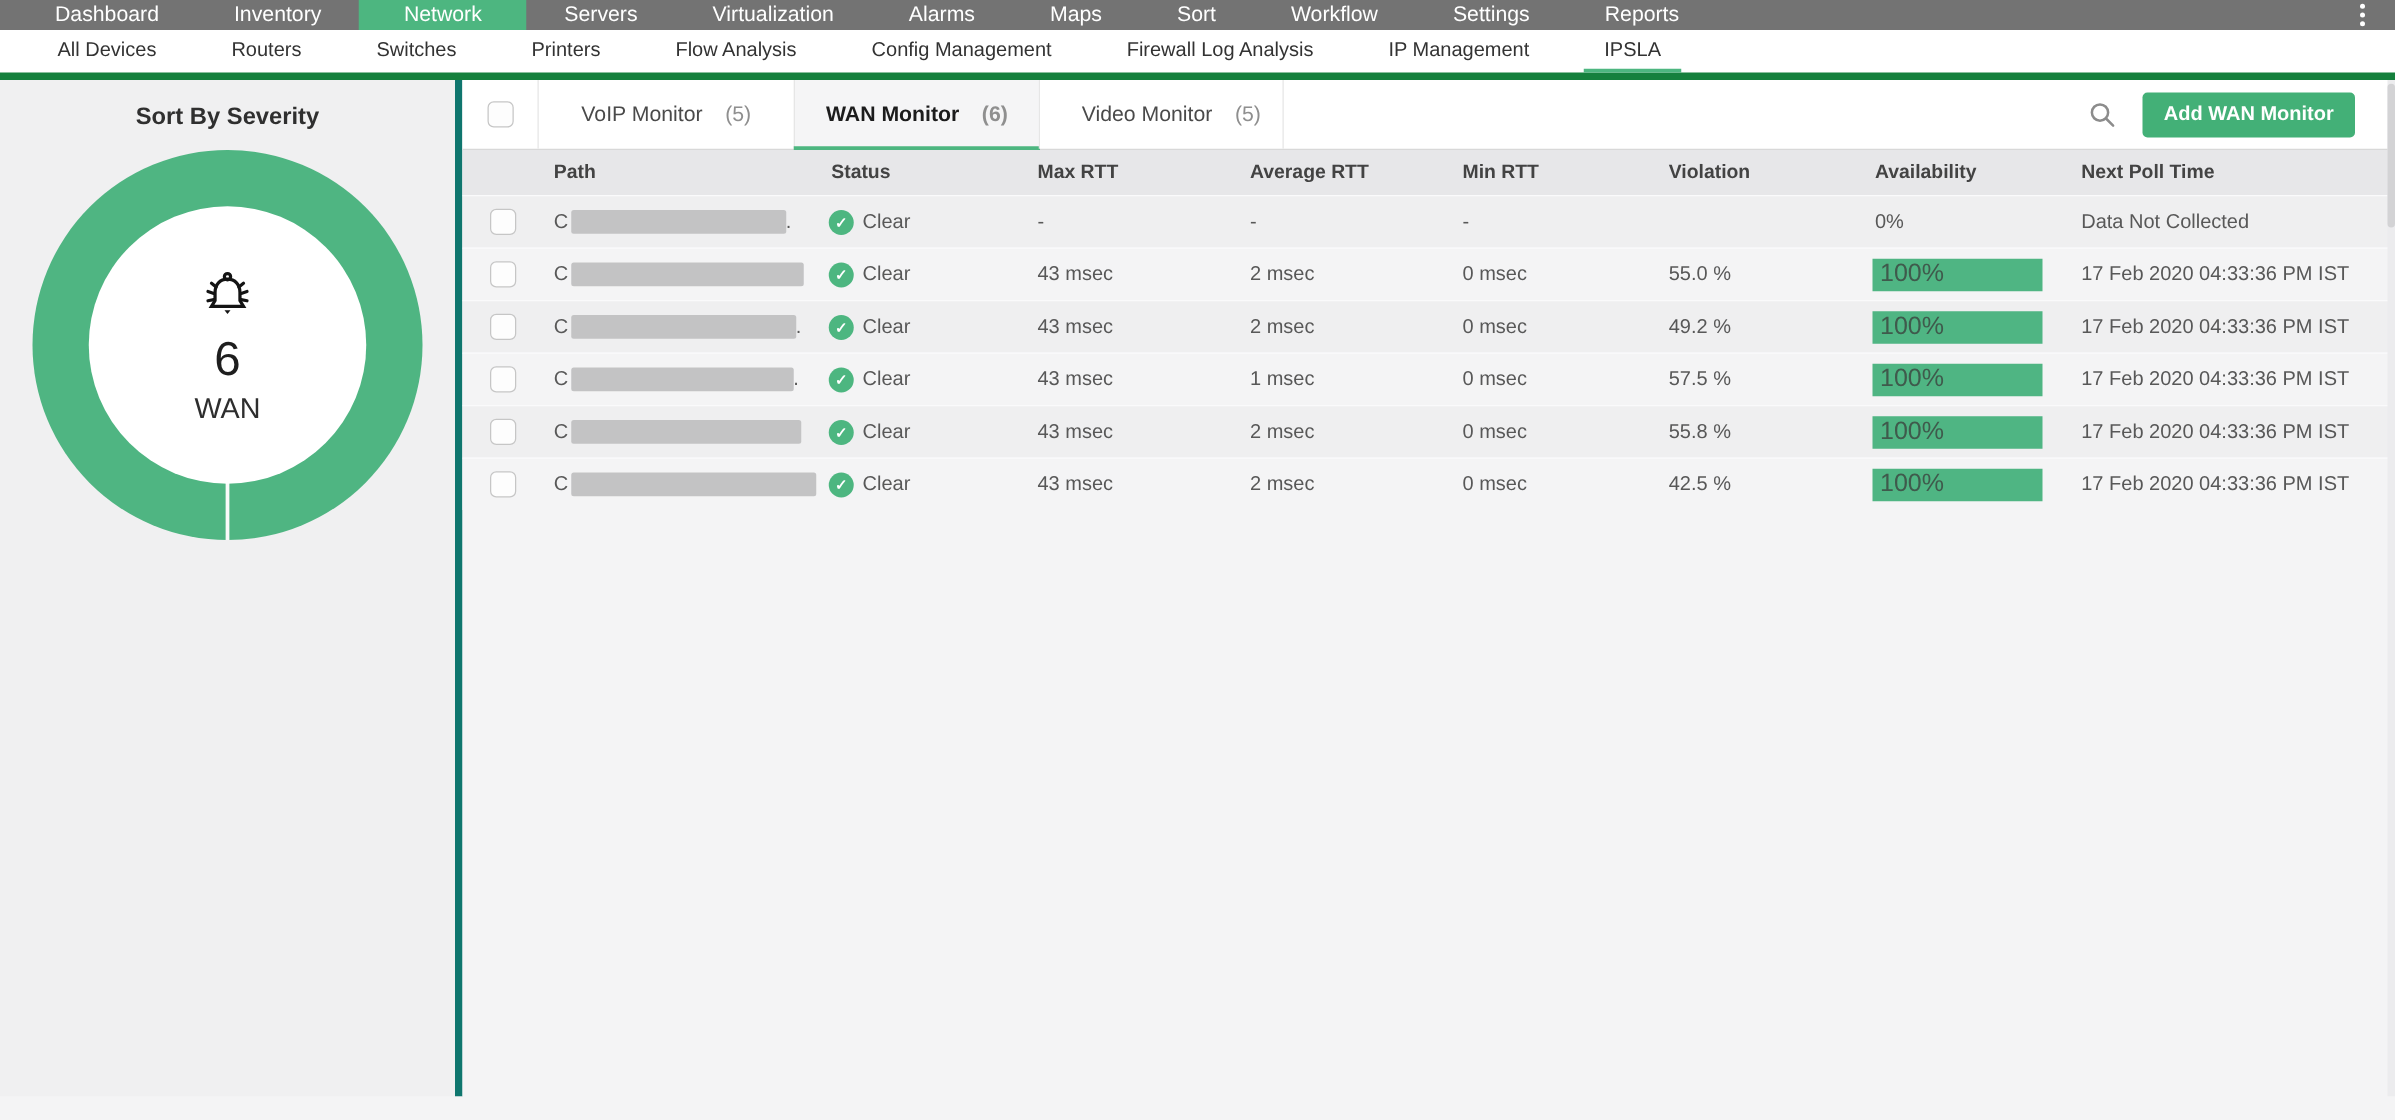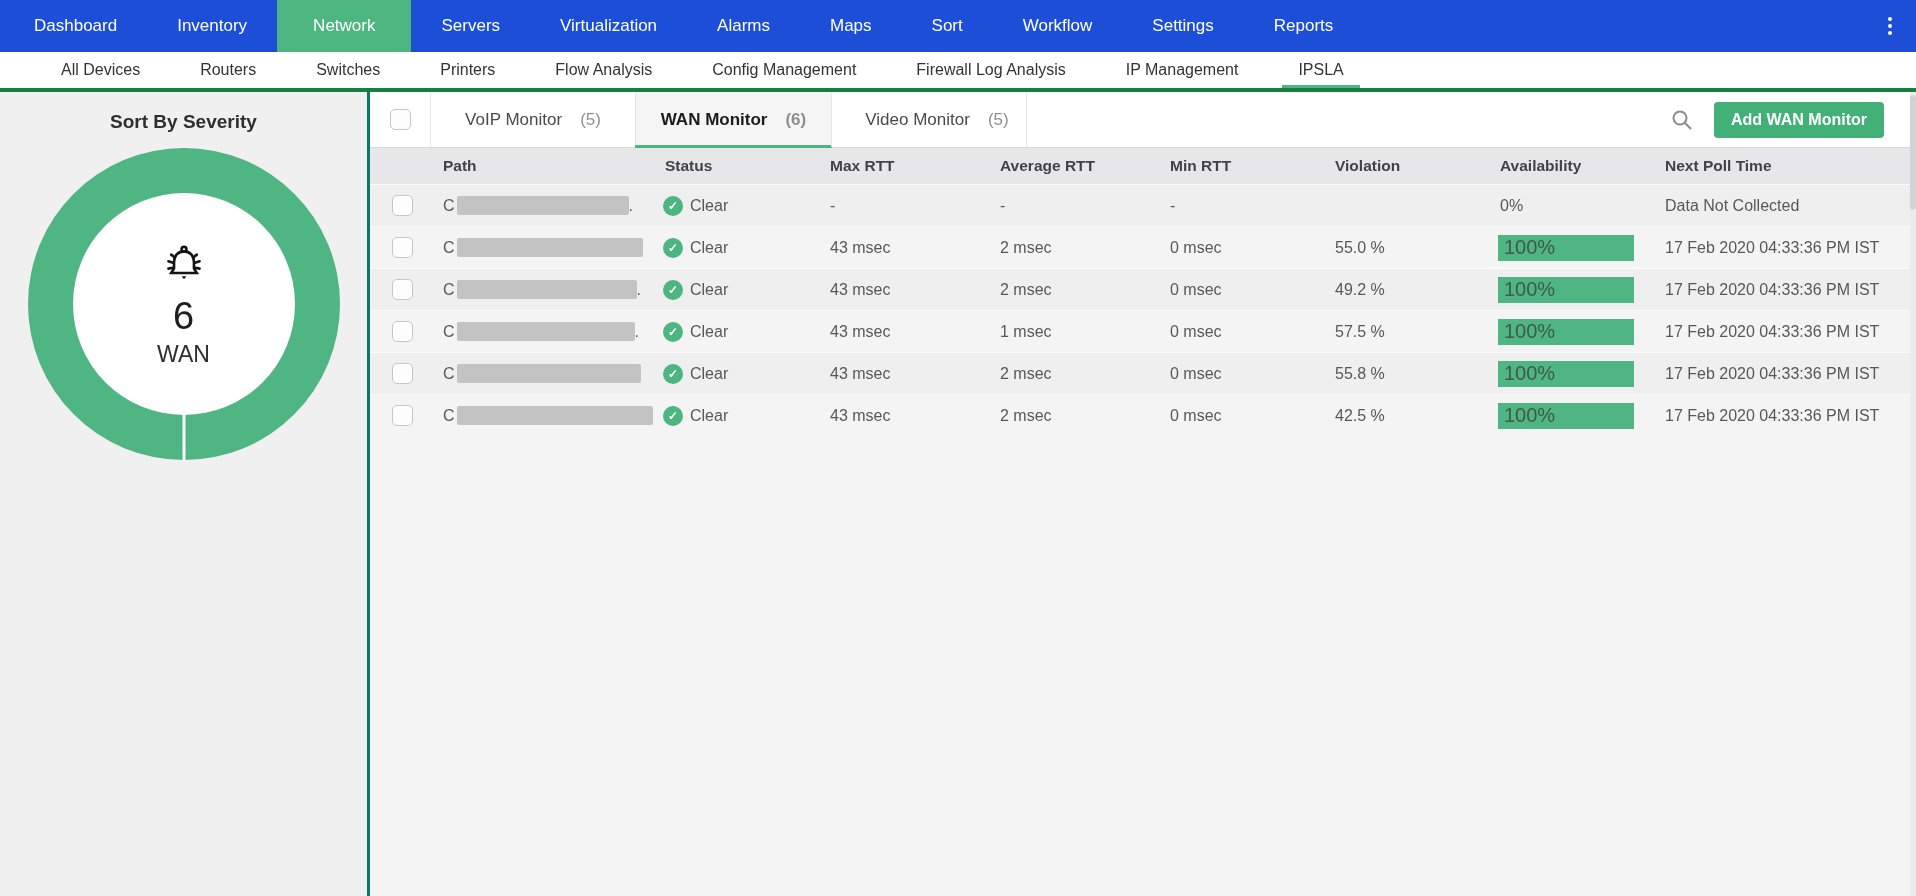--- a/index.html
+++ b/index.html
@@ -1,33 +1,33 @@
 <!DOCTYPE html>
 <html><head>
 <meta charset="utf-8">
 <style>
   * { margin:0; padding:0; box-sizing:border-box; }
   html,body { width:1916px; height:896px; overflow:hidden; }
   body { font-family:"Liberation Sans", sans-serif; background:#f4f4f5; }
 
   
-  #topnav { height:52px; background:#1d4ed8; display:flex; align-items:stretch; padding-left:4px; position:relative; }
+  #topnav { height:24px; background:#737373; display:flex; align-items:stretch; padding-left:14px; position:relative; }
   .nav-item { display:flex; align-items:center; padding:0 30px; font-size:17px; color:#fff; cursor:pointer; }
   .nav-item.active { background:#4db680; padding:0 36px; }
   .kebab { position:absolute; right:24px; top:50%; transform:translateY(-50%); display:flex; flex-direction:column; gap:3px; cursor:pointer; }
   .kebab i { width:4px; height:4px; border-radius:50%; background:#fff; }
 
   
-  #subnav { height:40px; background:#fff; border-bottom:4px solid #15803d; display:flex; align-items:stretch; padding-left:31px; }
+  #subnav { height:40px; background:#fff; border-bottom:6px solid #15803d; display:flex; align-items:stretch; padding-left:16px; }
   .subnav-item { display:flex; align-items:center; padding:0 30px; font-size:16px; color:#333; cursor:pointer; position:relative; }
   .subnav-item.active::after { content:""; position:absolute; left:14px; right:14px; bottom:0; height:3px; background:#4db680; }
 
   
   #content { display:flex; height:813px; }
-  #sidebar { width:370px; background:#f0f0f1; border-right:3px solid #0f766e; flex:none; }
+  #sidebar { width:370px; background:#f0f0f1; border-right:6px solid #0f766e; flex:none; }
   #sidebar h2 { text-align:center; padding-top:19px; font-size:19px; font-weight:600; color:#2f2f2f; }
   #donut { width:312px; height:312px; margin:15px auto 0; border-radius:50%; background:#4fb582; position:relative; cursor:pointer; }
   #donut .notch { position:absolute; left:50%; bottom:0; transform:translateX(-50%); width:3px; height:47px; background:#fafafa; }
   #donut .inner { position:absolute; left:50%; top:50%; transform:translate(-50%,-50%); width:222px; height:222px; background:#fff; border-radius:50%; display:flex; flex-direction:column; align-items:center; justify-content:center; }
   .donut-count { font-size:38px; color:#1e1e1e; margin-top:3px; }
   .donut-label { font-size:23px; color:#2e2e2e; margin-top:3px; }
 
   #main { flex:1; position:relative; background:#f4f4f5; }
 
   

